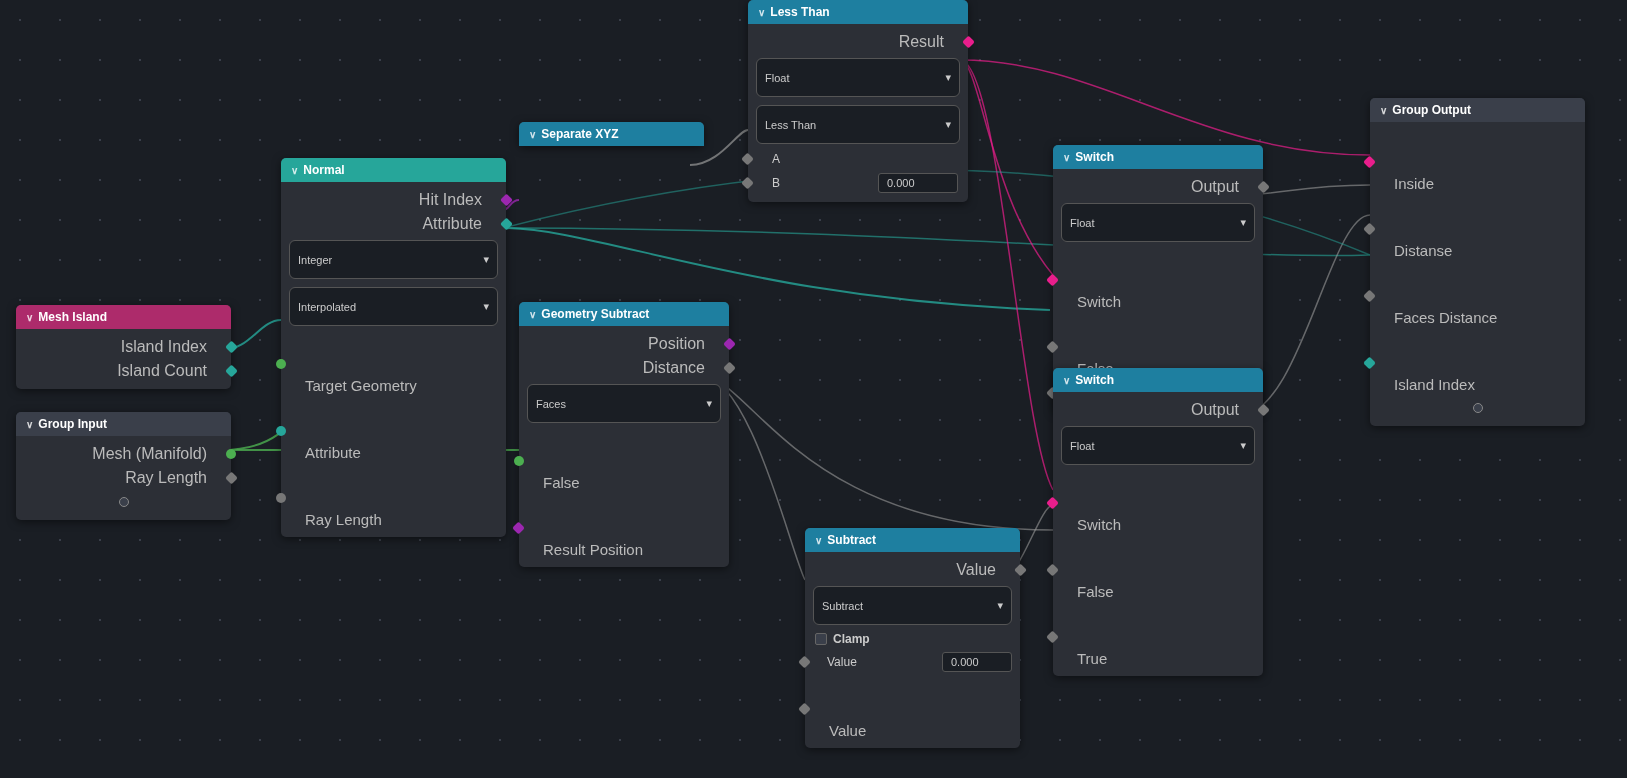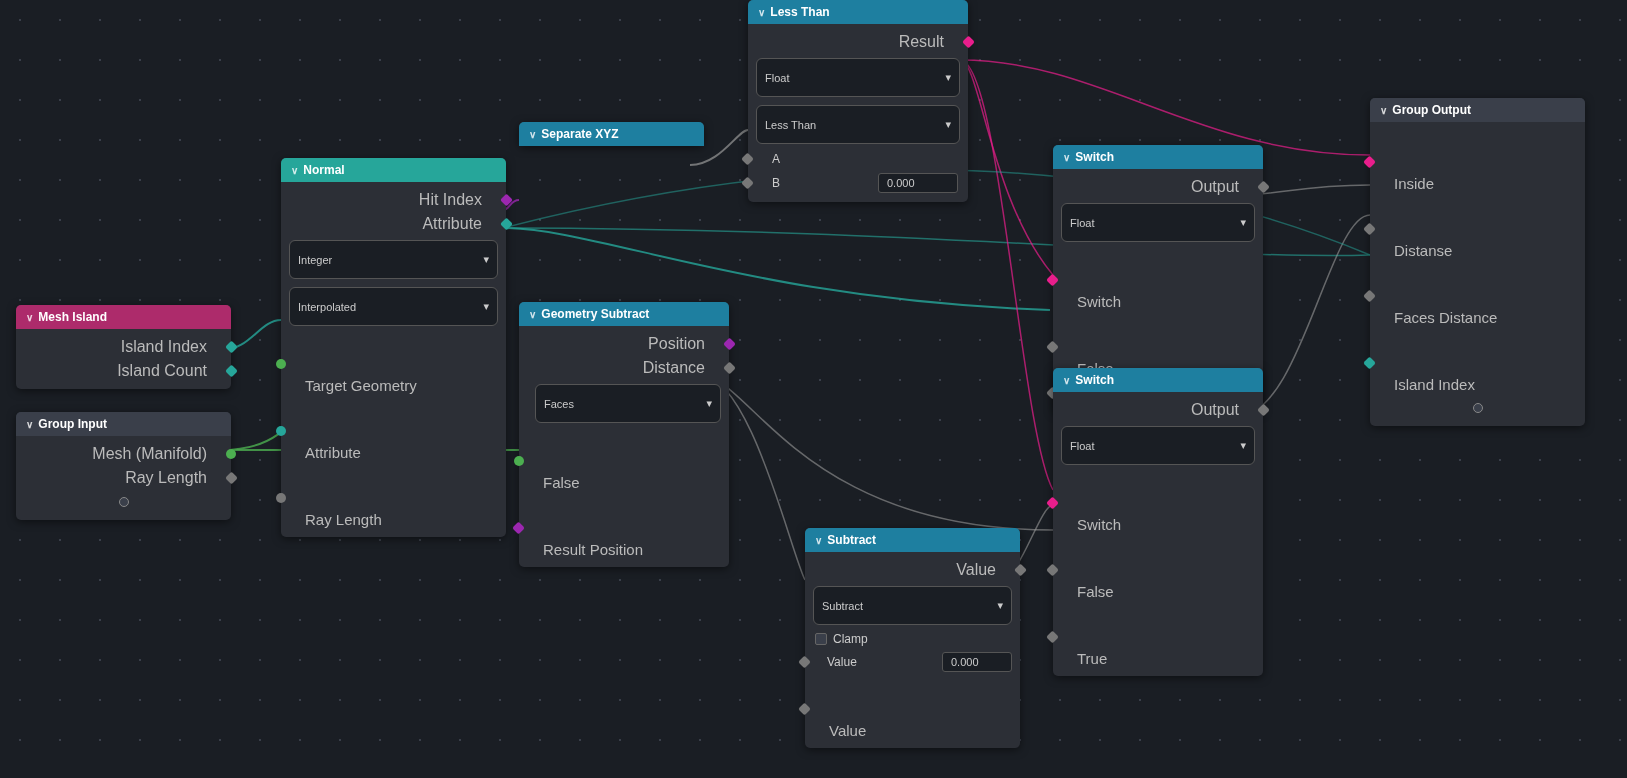--- a/index.html
+++ b/index.html
@@ -132,20 +132,21 @@
       align-items: center;
       justify-content: space-between;
       width: 100%;
     }
 
     .node-checkbox-row {
       display: flex;
       align-items: center;
       gap: 6px;
       padding: 3px 10px;
+      font-weight: bold;
     }
 
     .node-checkbox {
       width: 12px;
       height: 12px;
       background: #3a3f4a;
       border: 1px solid #666;
       border-radius: 2px;
     }
 
@@ -356,21 +357,21 @@
     </div>
     <div class="node-body">
       <div class="node-row output">
         <span class="socket-label-right">Position</span>
         <div class="socket right diamond purple" style="right:-5px"></div>
       </div>
       <div class="node-row output">
         <span class="socket-label-right">Distance</span>
         <div class="socket right diamond gray" style="right:-5px"></div>
       </div>
-      <div style="padding: 4px 8px; margin-left: 8px;">
+      <div style="padding: 4px 8px;">
         <div class="node-dropdown">
           <span>Faces</span>
           <span>▾</span>
         </div>
       </div>
       <div class="node-row">
         <div class="socket left green" style="left:-5px; border-radius:50%"></div>
         <span class="socket-label-left">False</span>
       </div>
       <div class="node-row">

